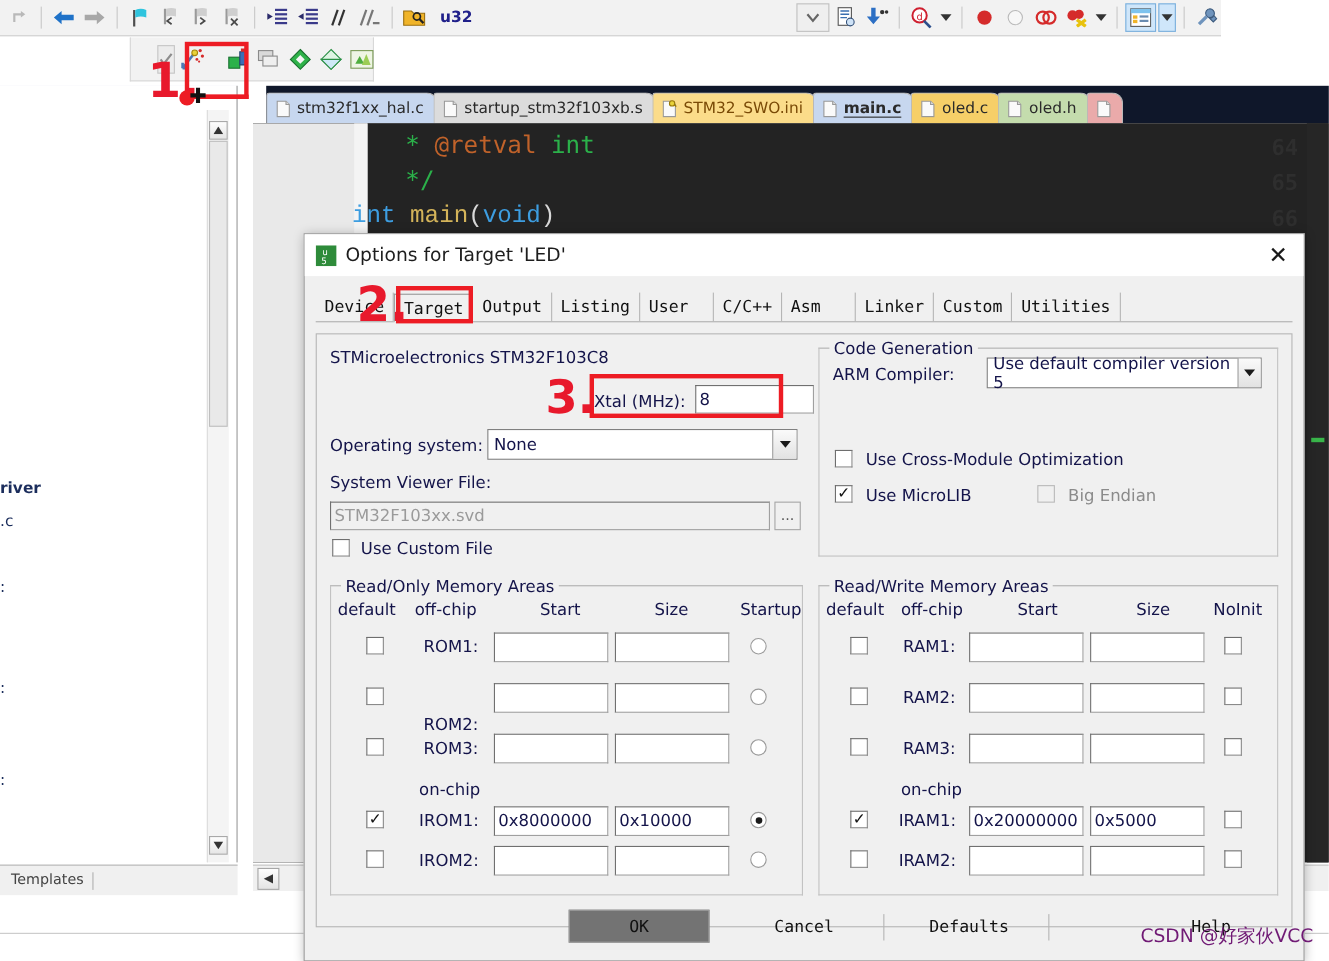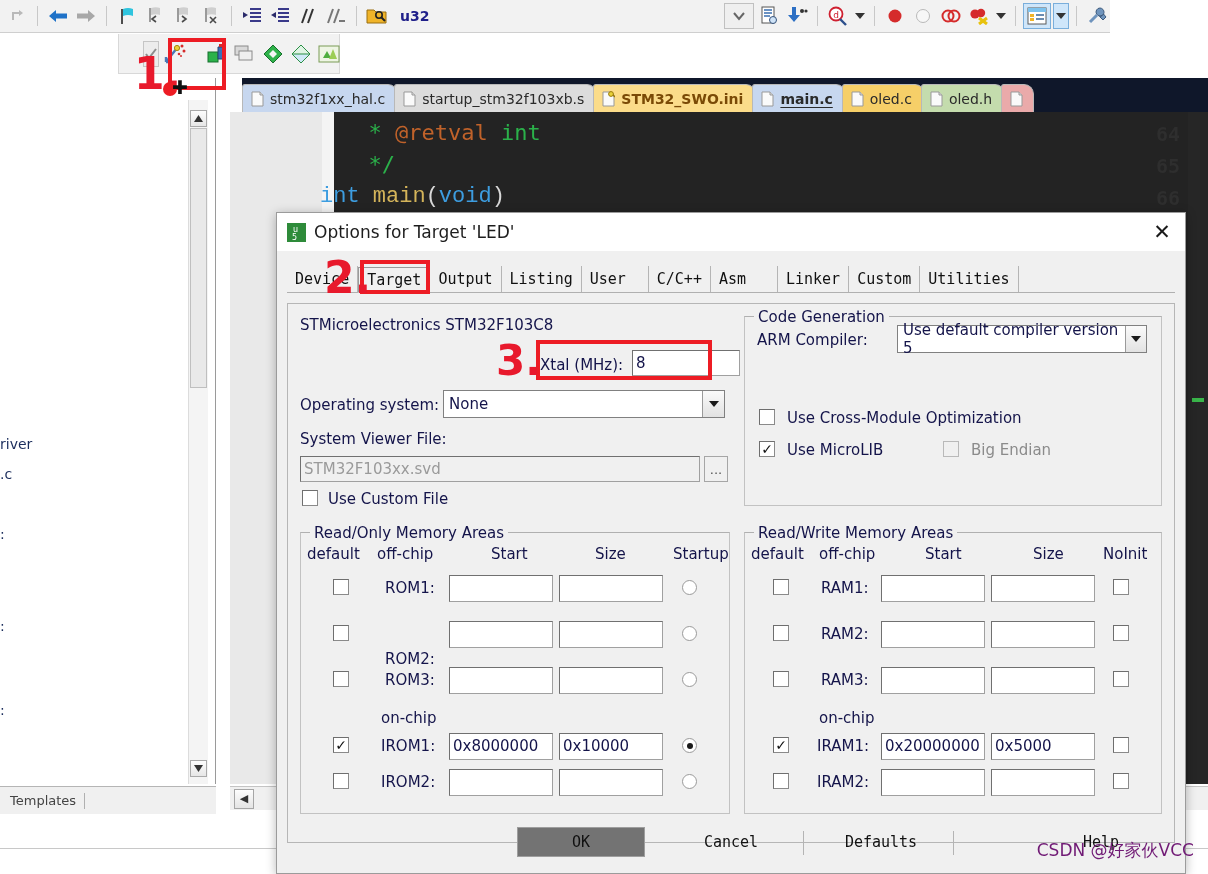--- a/index.html
+++ b/index.html
@@ -460,21 +460,21 @@
       <svg width="24" height="22" viewBox="0 0 24 22">
           <rect x="2" y="3" width="20" height="16" fill="#eef5e4" stroke="#7b9b57"></rect>
           <path d="M6 15 L10 8 L14 15 Z" fill="#4fae3f"></path>
           <path d="M12 16 L16 6 L20 16 Z" fill="#9ccd55"></path>
         </svg>
     </div>
   </div>
 
   <div class="proj-head"></div>
   <div class="proj-panel">
-    <div class="proj-text" style="left:0px; top:358px;">river</div>
+    <div class="proj-text" style="left:0px; top:358px;font-weight:bold;">river</div>
     <div class="proj-text" style="left:0px; top:388px;">.c</div>
     <div class="proj-text" style="left:0px; top:448px;">:</div>
     <div class="proj-text" style="left:0px; top:540px;">:</div>
     <div class="proj-text" style="left:0px; top:624px;">:</div>
   </div>
 
   <div class="proj-scroll-v">
     <div class="sb-arrow" style="top:10px;">
       <svg width="9" height="7" viewBox="0 0 9 7">
           <path d="M4.5 0 L9 7 L0 7 Z" fill="#333"></path>
@@ -501,21 +501,21 @@
         </svg>
       <span>stm32f1xx_hal.c</span>
     </div>
     <div class="ftab" style="background:#dcdcdc;">
       <svg class="doc-ico" viewBox="0 0 13 16">
           <path d="M1 1 h8 l3 3 v11 h-11 z" fill="#fafafa" stroke="#999"></path>
           <path d="M9 1 v3 h3" fill="#ddd" stroke="#999"></path>
         </svg>
       <span>startup_stm32f103xb.s</span>
     </div>
-    <div class="ftab" style="background:#fbdc8a;color:#7a4a06;font-weight:bold;">
+    <div class="ftab" style="background:#fbdc8a;color:#7a4a06;">
       <svg class="doc-ico" viewBox="0 0 13 16">
           <path d="M1 1 h8 l3 3 v11 h-11 z" fill="#fafafa" stroke="#999"></path>
           <circle cx="9" cy="3" r="2.4" fill="#e8d23a" stroke="#9a7a08"></circle>
           <path d="M11 4 l2 2" stroke="#9a7a08" stroke-width="1.4"></path>
         </svg>
       <span>STM32_SWO.ini</span>
     </div>
     <div class="ftab" style="background:#c7d7ef;">
       <svg class="doc-ico" viewBox="0 0 13 16">
           <path d="M1 1 h8 l3 3 v11 h-11 z" fill="#fafafa" stroke="#999"></path>

